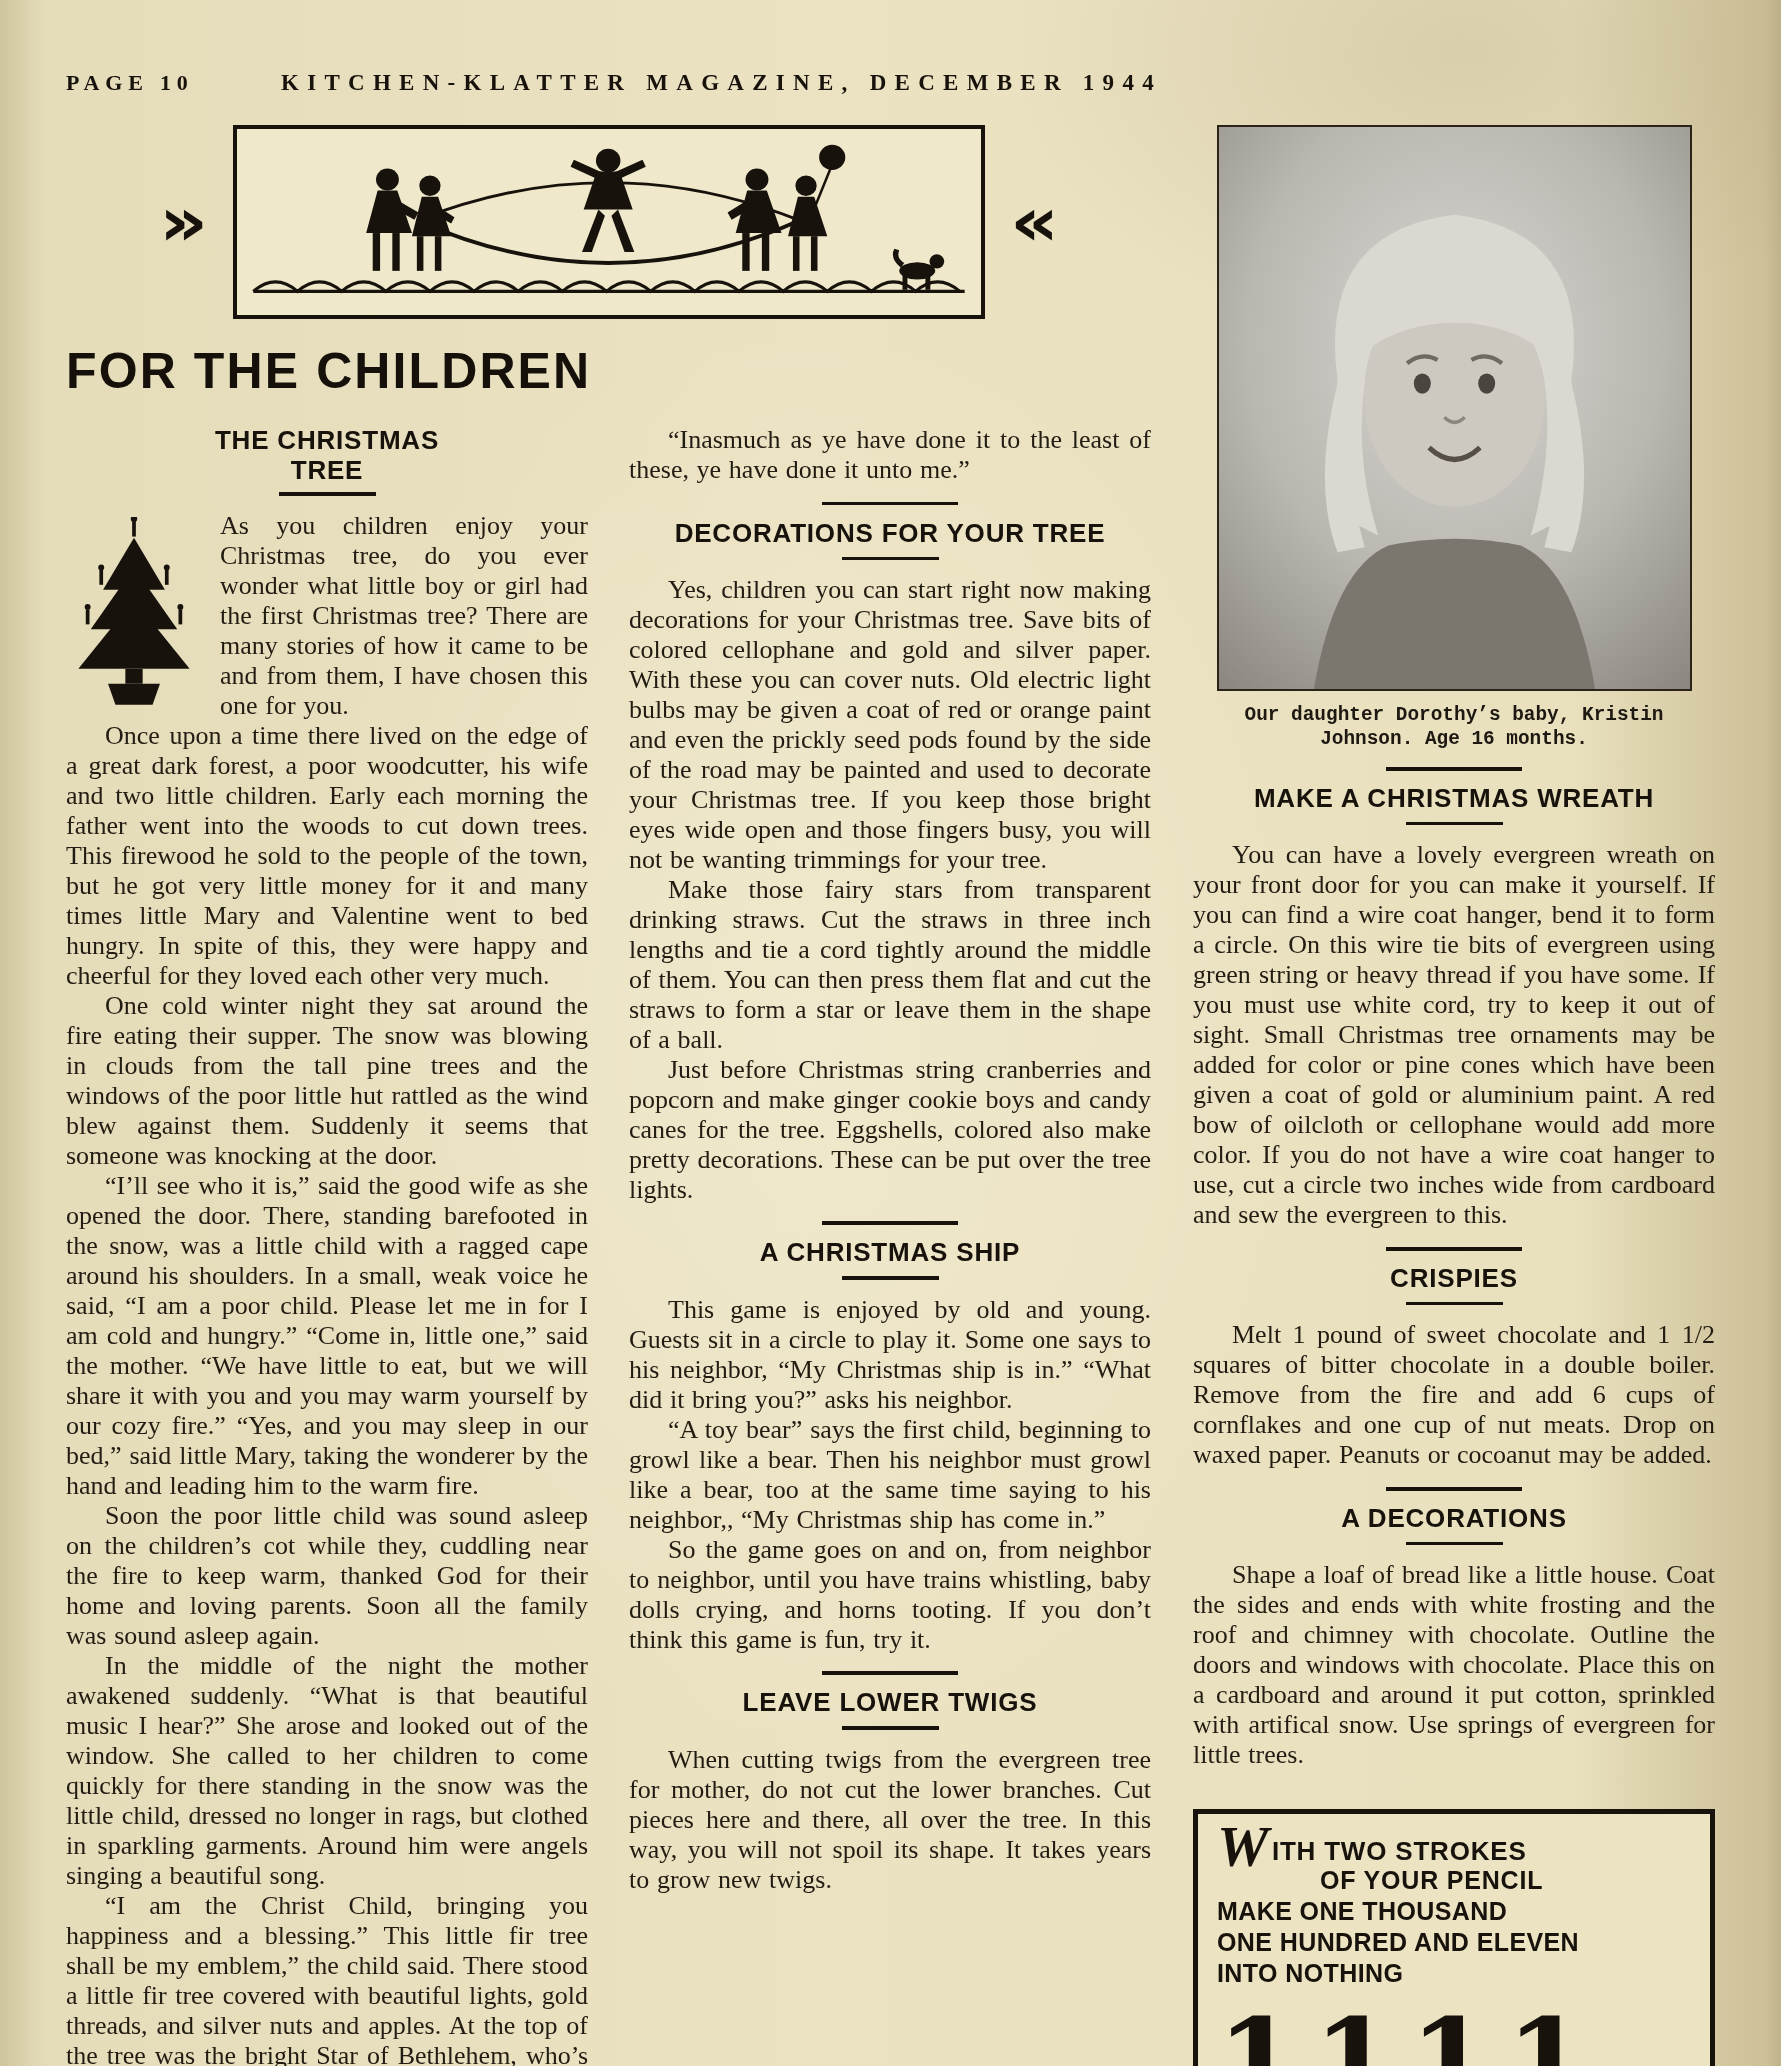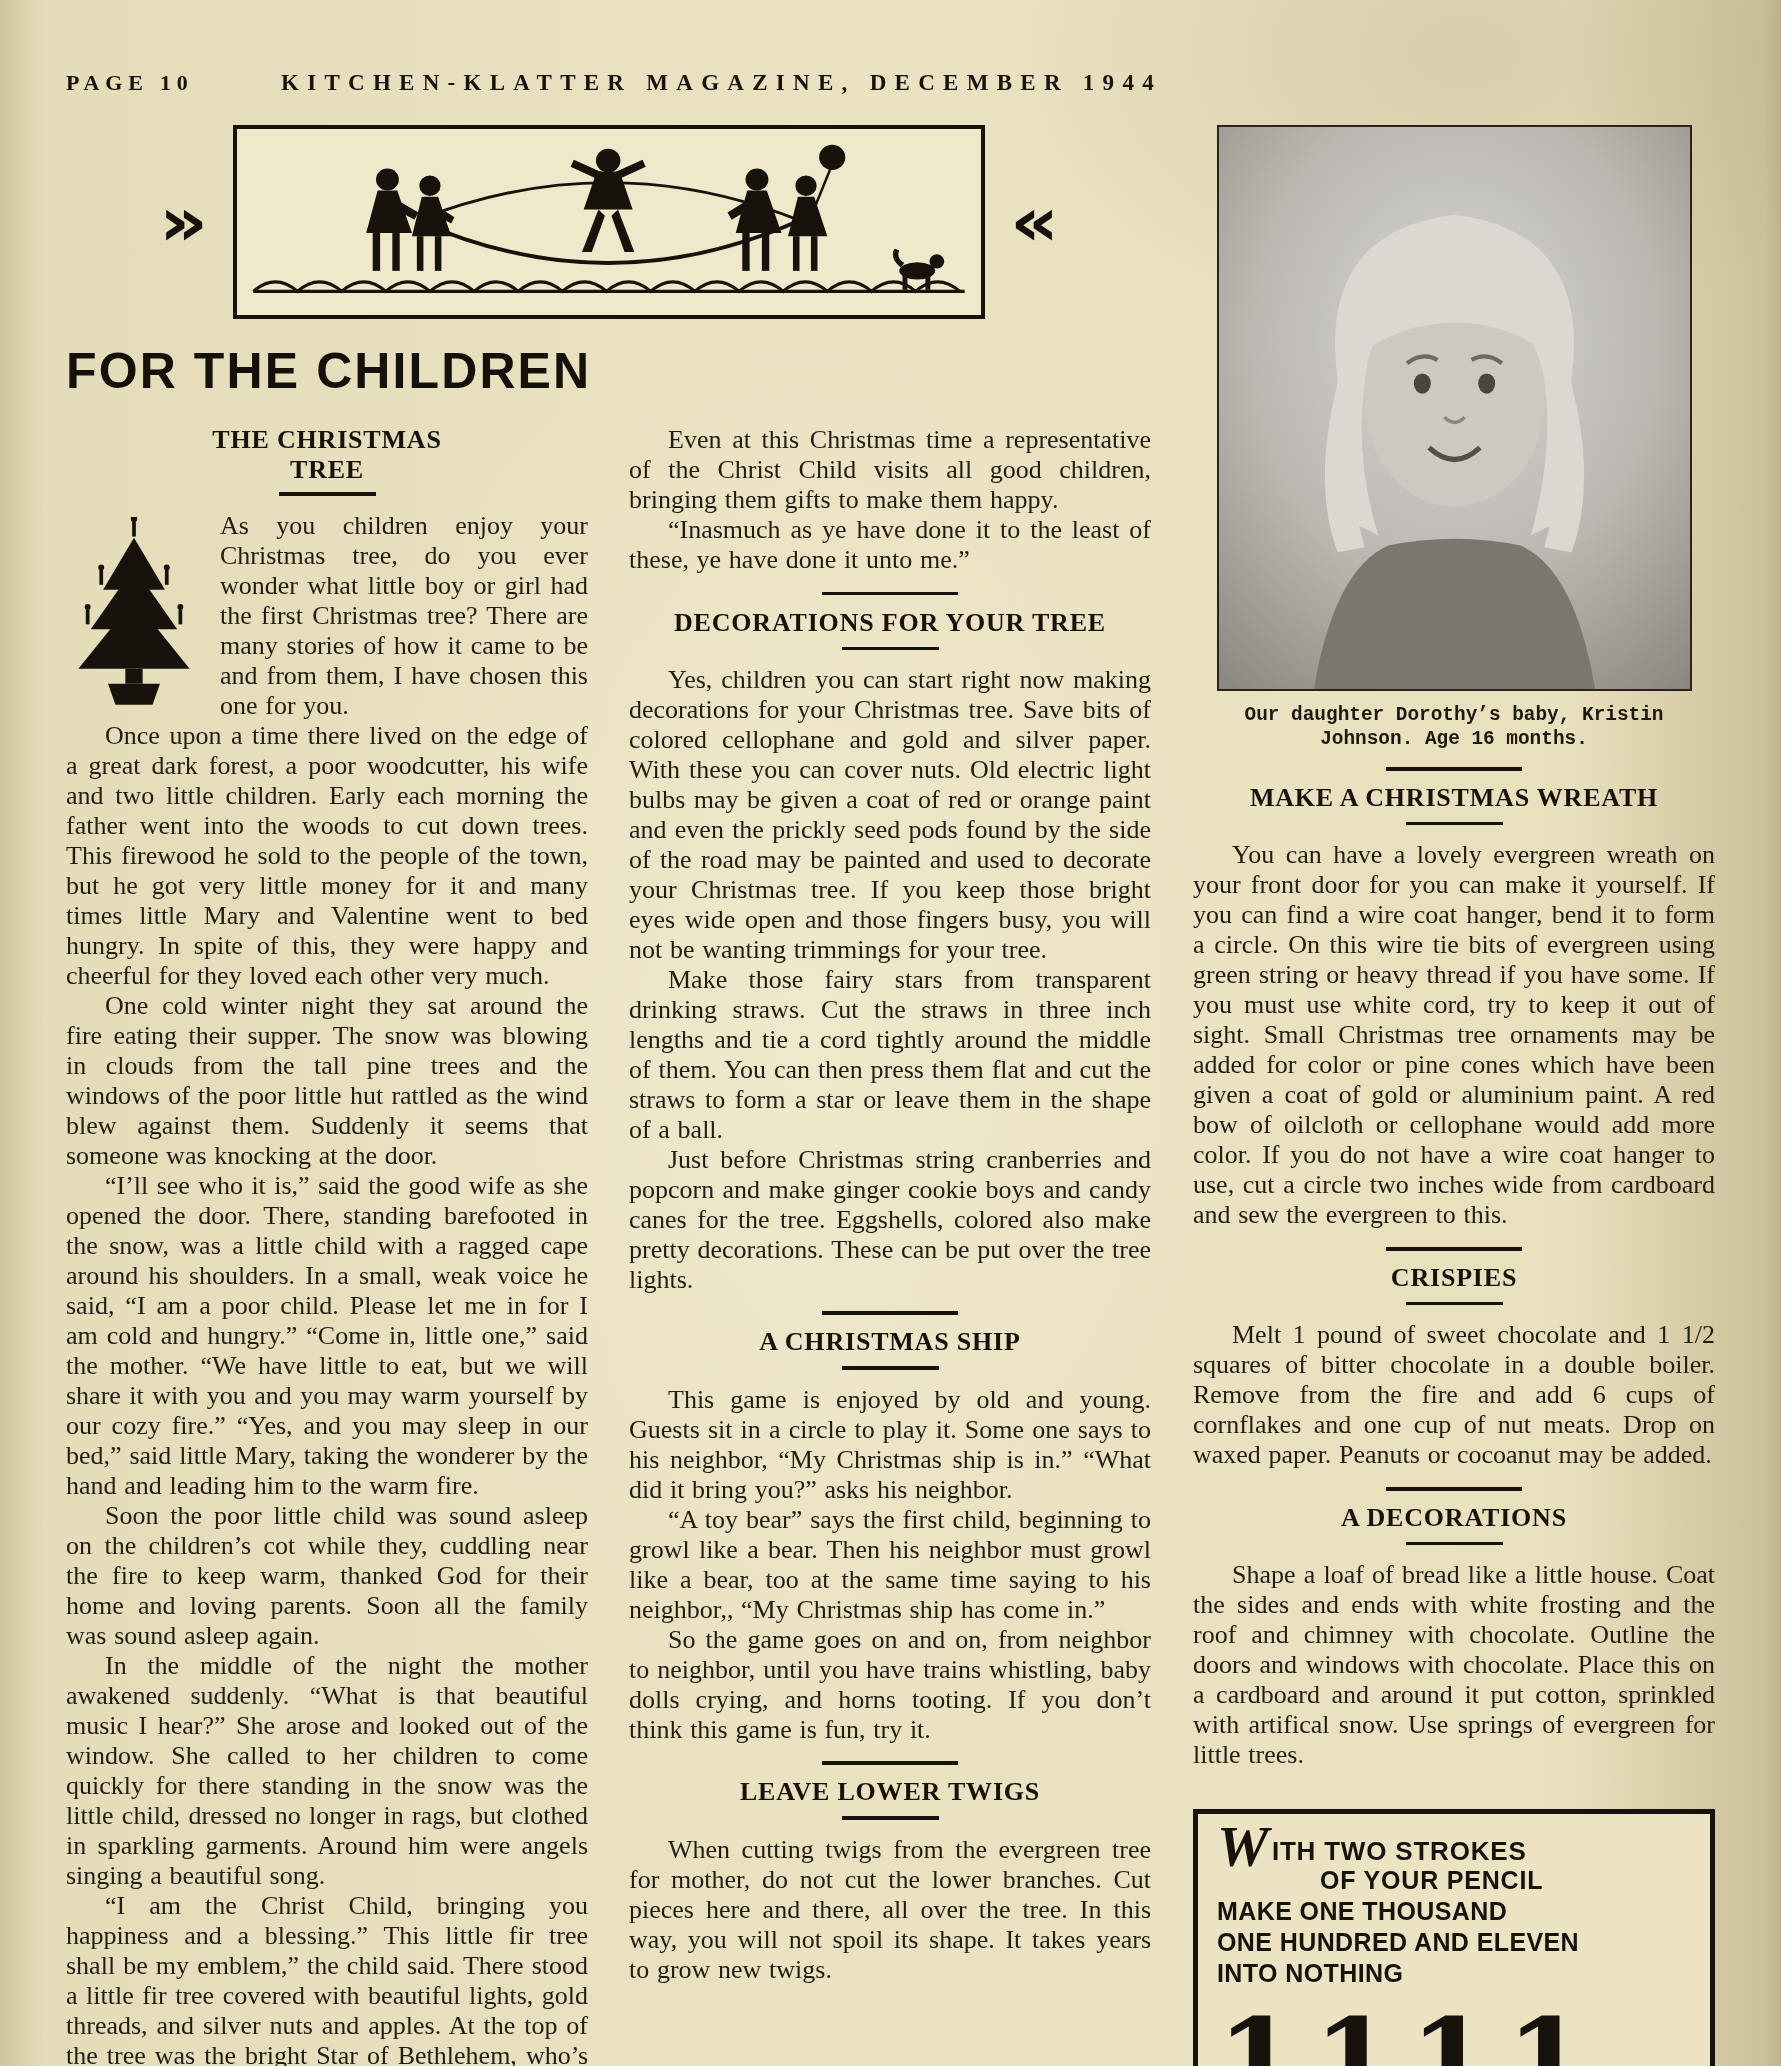--- a/index.html
+++ b/index.html
@@ -64,21 +64,21 @@
   }
 
   
   p.body {
     font-size:26px; line-height:30px; text-align:justify; text-indent:39px;
     word-spacing:1.2px; color:#221c12;
   }
   p.body.noindent { text-indent:0; }
 
   .sec h2 {
-    font-family:Liberation Serif, serif; font-weight:bold;
+    font-family:Liberation Sans, sans-serif; font-weight:bold;
     font-size:26px; line-height:30px; letter-spacing:0.8px; text-align:center;
     color:#17120b; margin:0;
   }
   .sec h2.narrow { max-width:248px; margin:0 auto; }
   .rule-a { width:136px; height:3.7px; background:#17130c; margin:16.5px auto 12.4px; }
   .rule-b { width:97px; height:3.3px; background:#17130c; margin:9px auto 15px; }
   .rule-b.first { margin-top:7.4px; }
 
   
   .tree-float { float:left; width:136px; height:190px; margin:6.6px 18px 4.1px 0; }
@@ -233,21 +233,20 @@
             <p class="body">One cold winter night they sat around the fire eating their supper. The snow was blowing in clouds from the tall pine trees and the windows of the poor little hut rattled as the wind blew against them. Suddenly it seems that someone was knocking at the door.</p>
             <p class="body">“I’ll see who it is,” said the good wife as she opened the door. There, standing barefooted in the snow, was a little child with a ragged cape around his shoulders. In a small, weak voice he said, “I am a poor child. Please let me in for I am cold and hungry.” “Come in, little one,” said the mother. “We have little to eat, but we will share it with you and you may warm yourself by our cozy fire.” “Yes, and you may sleep in our bed,” said little Mary, taking the wonderer by the hand and leading him to the warm fire.</p>
             <p class="body">Soon the poor little child was sound asleep on the children’s cot while they, cuddling near the fire to keep warm, thanked God for their home and loving parents. Soon all the family was sound asleep again.</p>
             <p class="body">In the middle of the night the mother awakened suddenly. “What is that beautiful music I hear?” She arose and looked out of the window. She called to her children to come quickly for there standing in the snow was the little child, dressed no longer in rags, but clothed in sparkling garments. Around him were angels singing a beautiful song.</p>
             <p class="body">“I am the Christ Child, bringing you happiness and a blessing.” This little fir tree shall be my emblem,” the child said. There stood a little fir tree covered with beautiful lights, gold threads, and silver nuts and apples. At the top of the tree was the bright Star of Bethlehem, who’s light illuminated the little hut and the forest surrounding it.</p>
           </section>
         </div>
 
         <div class="col">
           <section class="sec">
-            <p class="body">Even at this Christmas time a representative of the Christ Child visits all good children, bringing them gifts to make them happy.</p>
             <p class="body">“Inasmuch as ye have done it to the least of these, ye have done it unto me.”</p>
           </section>
 
           <section class="sec">
             <div class="rule-a"></div>
             <h2>DECORATIONS FOR YOUR TREE</h2>
             <div class="rule-b"></div>
             <p class="body">Yes, children you can start right now making decorations for your Christmas tree. Save bits of colored cellophane and gold and silver paper. With these you can cover nuts. Old electric light bulbs may be given a coat of red or orange paint and even the prickly seed pods found by the side of the road may be painted and used to decorate your Christmas tree. If you keep those bright eyes wide open and those fingers busy, you will not be wanting trimmings for your tree.</p>
             <p class="body">Make those fairy stars from transparent drinking straws. Cut the straws in three inch lengths and tie a cord tightly around the middle of them. You can then press them flat and cut the straws to form a star or leave them in the shape of a ball.</p>
             <p class="body">Just before Christmas string cranberries and popcorn and make ginger cookie boys and candy canes for the tree. Eggshells, colored also make pretty decorations. These can be put over the tree lights.</p>

